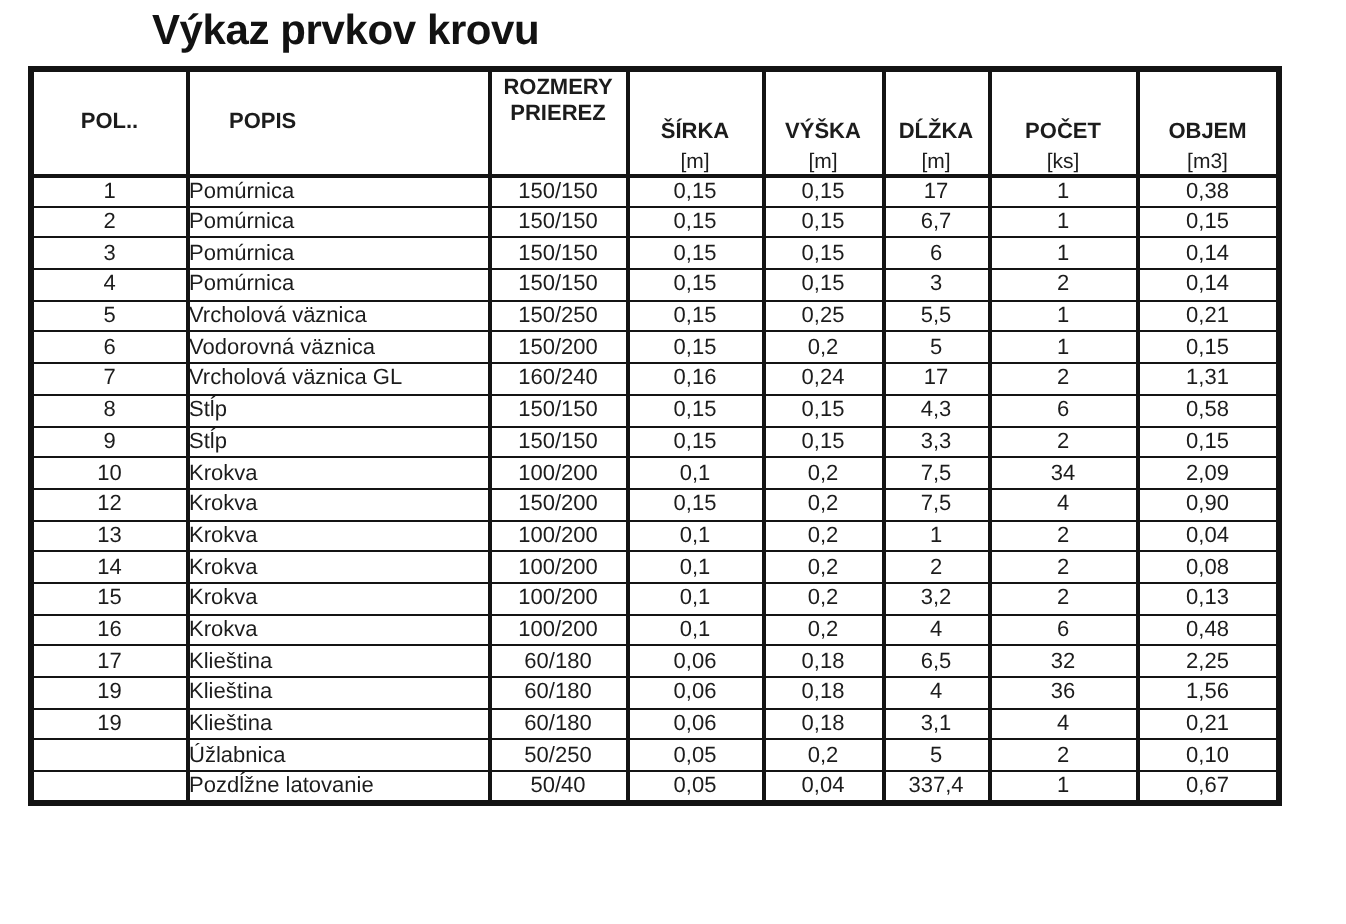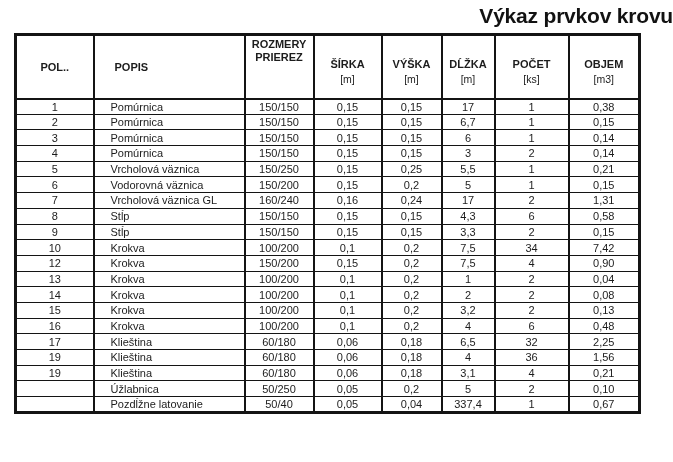--- a/index.html
+++ b/index.html
@@ -13,74 +13,74 @@
   .page {
     position: relative;
     width: 673px;
     height: 462px;
     background: #ffffff;
     overflow: hidden;
   }
   .title {
     font-size: 21px;
     font-weight: bold;
-    text-align: right;
-    padding: 3px 0 4px 58px; 
+    text-align: left;
+    padding: 3px 0 4px 76px; 
     letter-spacing: -0.2px;
     line-height: 26px;
     color: #121212;
   }
   table.krov {
     border-collapse: collapse;
     table-layout: fixed;
     margin-left: 14px;
     border: 3px solid #141414;
   }
   .krov th, .krov td {
     border-left: 2px solid #141414;
     border-right: 2px solid #141414;
     border-top: 1px solid #141414;
     border-bottom: 1px solid #141414;
     overflow: hidden;
     white-space: nowrap;
     padding: 0;
   }
   .krov thead th {
-    height: 64px;
+    height: 53px;
     border-bottom: 2px solid #141414;
     font-size: 11px;
     vertical-align: middle;
   }
   .hdr-center {
     display: flex; align-items: center; justify-content: center;
     height: 100%; font-weight: bold;
   }
   .hdr-left {
     display: flex; align-items: center; justify-content: flex-start;
     height: 100%; font-weight: bold; padding-left: 20px;
   }
   .hdr-top {
     display: flex; flex-direction: column; align-items: center; justify-content: flex-start;
     height: 100%; font-weight: bold; line-height: 13px; padding-top: 2px;
   }
   .hdr-stack {
     display: flex; flex-direction: column; align-items: center; justify-content: flex-end;
-    height: 100%; padding-bottom: 13px;
+    height: 100%; padding-bottom: 0;
   }
   .hdr-stack .lbl { font-weight: bold; line-height: 13px; }
   .hdr-stack .unit { font-weight: normal; font-size: 10.5px; margin-top: 3px; line-height: 11px; }
   .krov tbody td {
     height: 15.7px;
     font-size: 11px;
     line-height: 14px;
     text-align: center;
     padding: 0 3px;
     color: #1c1c1c;
   }
-  .krov tbody td:nth-child(2) { text-align: left; padding-left: 16px; }
+  .krov tbody td:nth-child(2) { text-align: left; padding-left: 0; }
 </style>
 </head>
 <body>
 
 <div class="page">
   <div class="title">Výkaz prvkov krovu</div>
 
   <table class="krov">
     <colgroup>
       <col style="width:78px">
@@ -230,21 +230,21 @@
           <td>0,15</td>
         </tr>
         <tr>
           <td>10</td>
           <td>Krokva</td>
           <td>100/200</td>
           <td>0,1</td>
           <td>0,2</td>
           <td>7,5</td>
           <td>34</td>
-          <td>7,42</td>
+          <td>2,09</td>
         </tr>
         <tr>
           <td>12</td>
           <td>Krokva</td>
           <td>150/200</td>
           <td>0,15</td>
           <td>0,2</td>
           <td>7,5</td>
           <td>4</td>
           <td>0,90</td>

